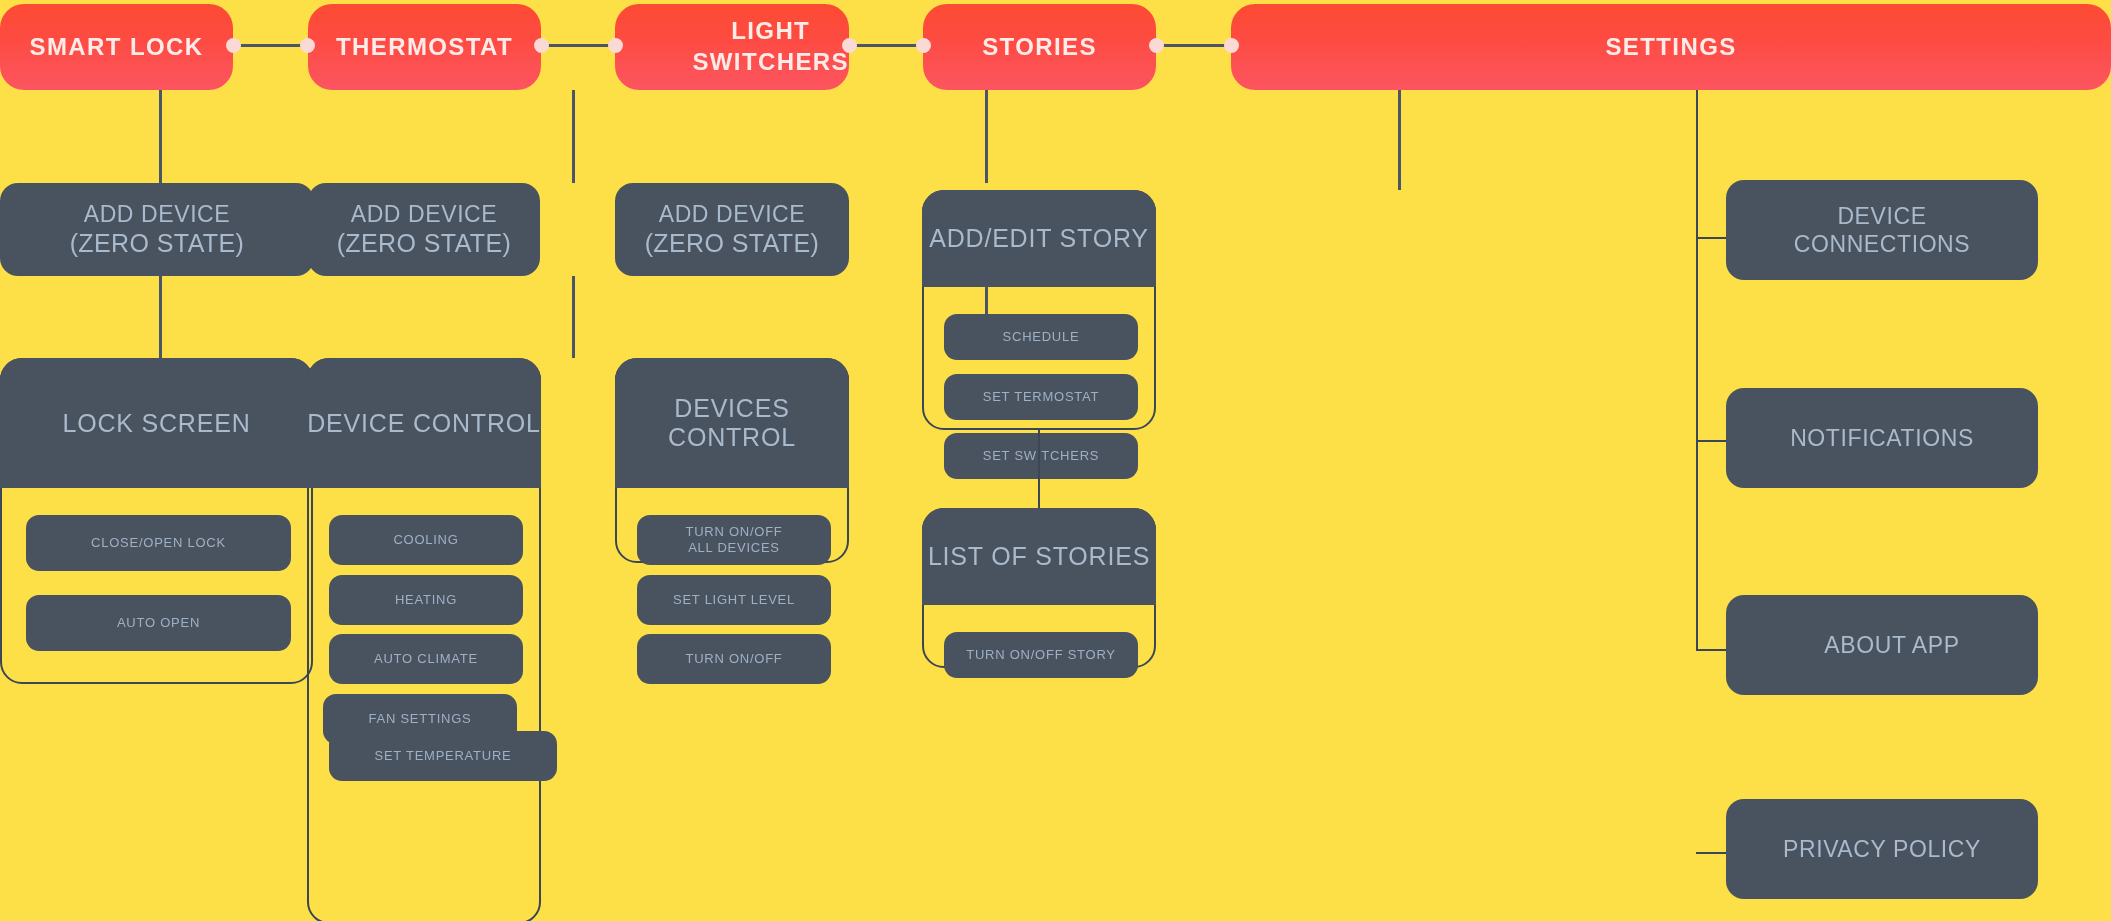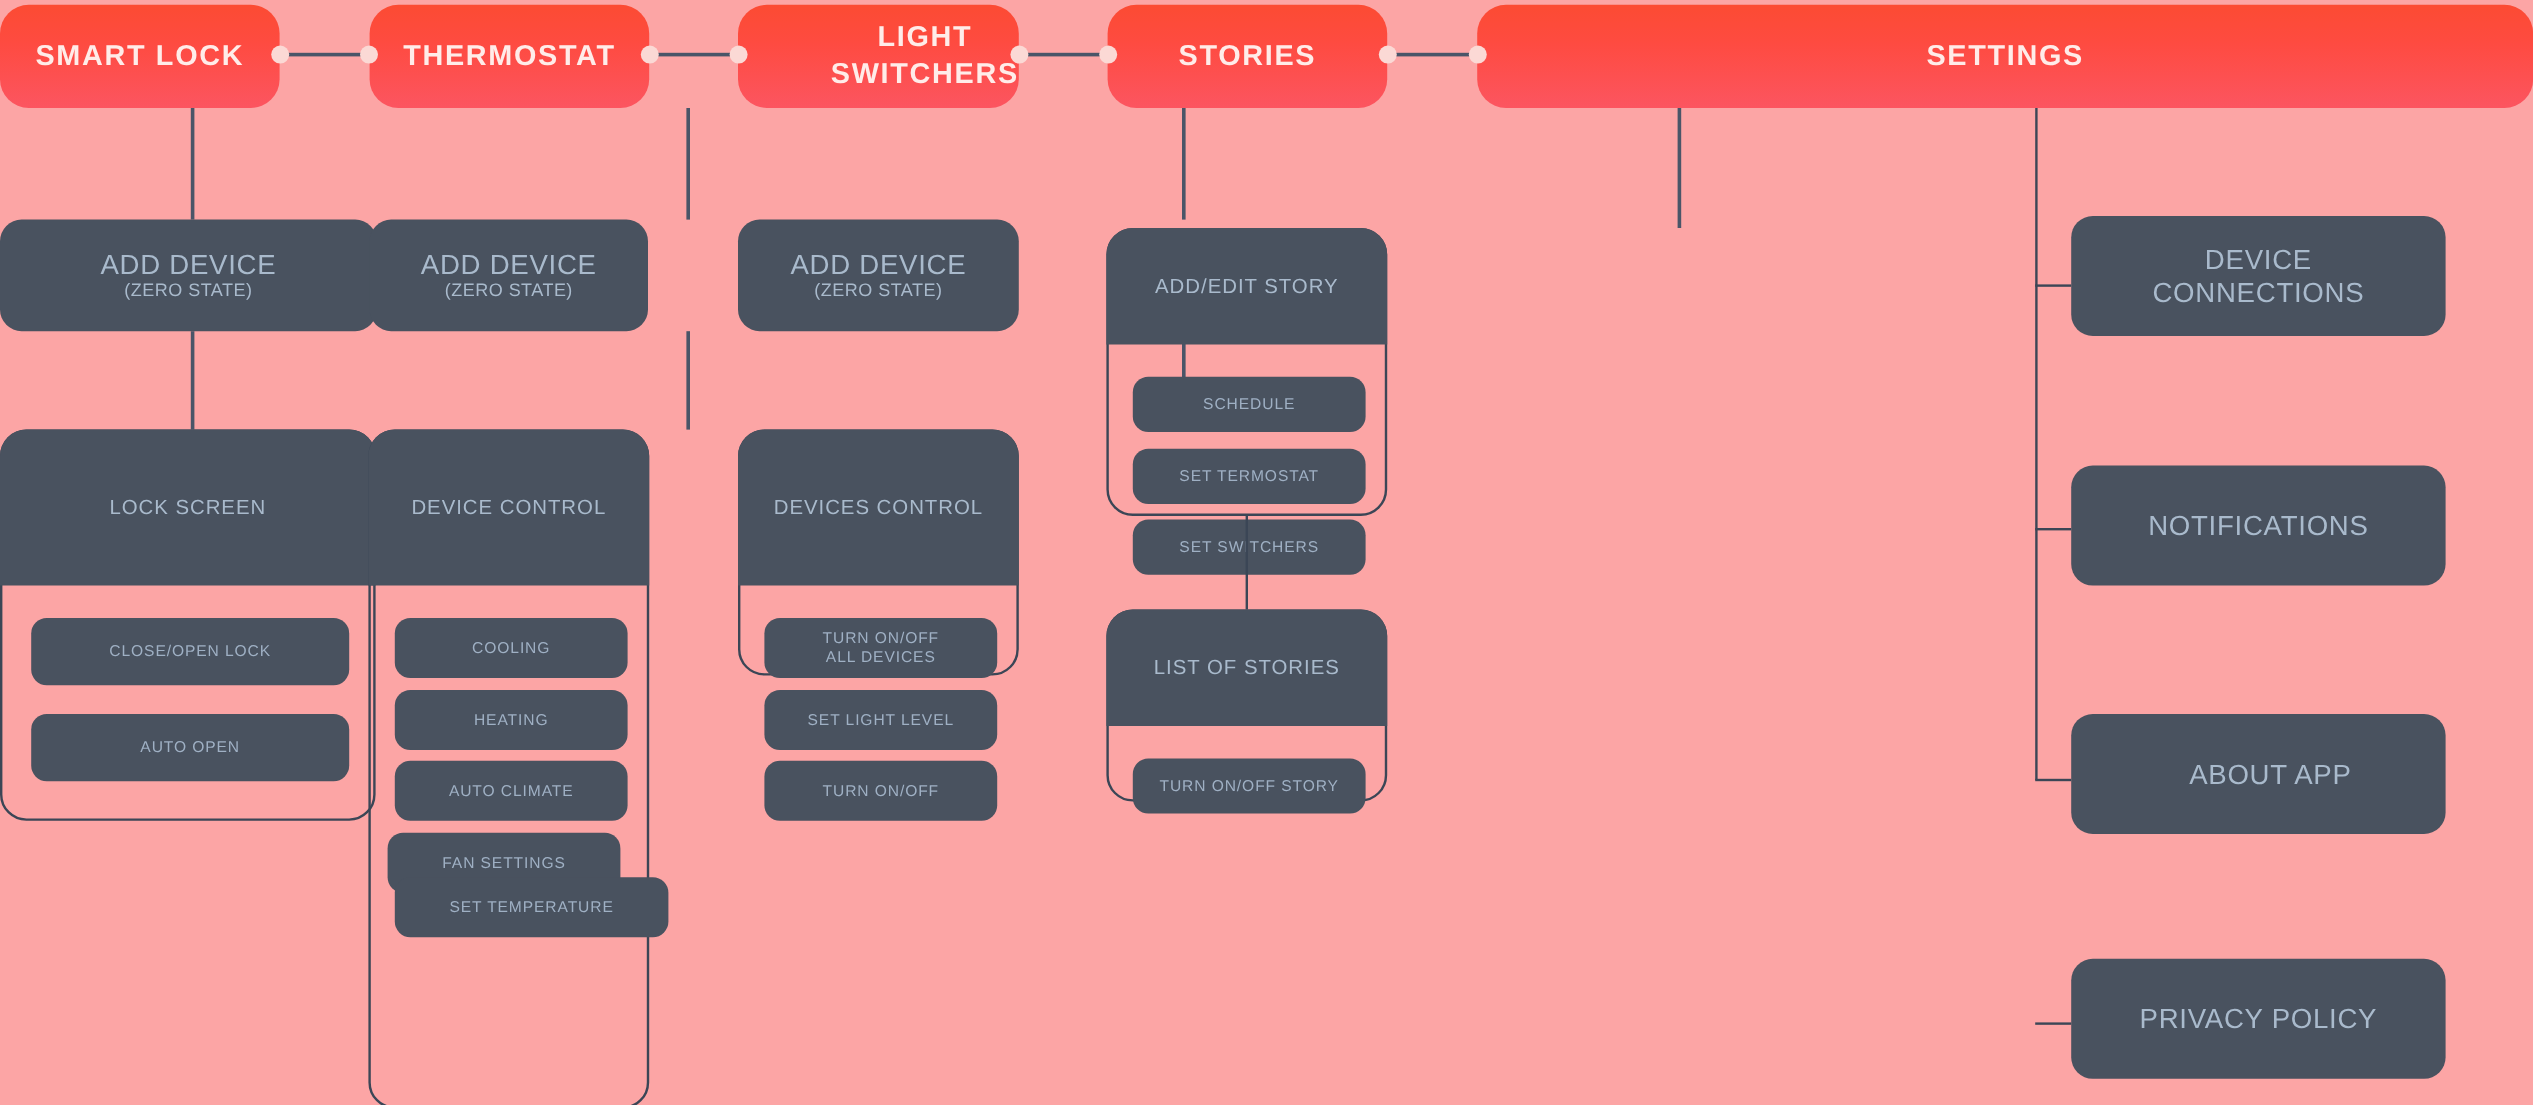--- a/index.html
+++ b/index.html
@@ -12,21 +12,21 @@
     height: 921px;
     overflow: hidden;
     font-family: "Liberation Sans", sans-serif;
     position: relative;
   }
   #stage {
     position: absolute;
     left: 0; top: 0;
     width: 2111px;
     height: 921px;
-    background: #fca5a5;
+    background: #fde047;
   }
 
   
   .top-card {
     position: absolute;
     border-radius: 24px;
     background: linear-gradient(180deg, #FC4B33 0%, #FE4B41 38%, #FC5560 100%);
     display: flex;
     align-items: center;
     justify-content: center;
@@ -86,21 +86,21 @@
   }
   .slate-card .sc-label {
     color: #A9BACC;
     font-size: 23px;
     line-height: 1.22;
     letter-spacing: 0.6px;
     text-transform: uppercase;
   }
   .slate-card .sc-sub {
     display: block;
-    font-size: 15px;
+    font-size: 25px;
     letter-spacing: 0.4px;
   }
 
   
   .group {
     position: absolute;
     border: 2px solid #3B4656;
     border-radius: 22px;
     box-sizing: border-box;
     overflow: visible;
@@ -112,21 +112,21 @@
     background: #49525F;
     border-top-left-radius: 22px;
     border-top-right-radius: 22px;
     display: flex;
     align-items: center;
     justify-content: center;
     box-sizing: border-box;
   }
   .group-head .gh-label {
     color: #A9BACC;
-    font-size: 17px;
+    font-size: 25px;
     letter-spacing: 0.8px;
     text-transform: uppercase;
     text-align: center;
   }
   .pill {
     position: absolute;
     background: #49525F;
     border-radius: 13px;
     display: flex;
     align-items: center;

